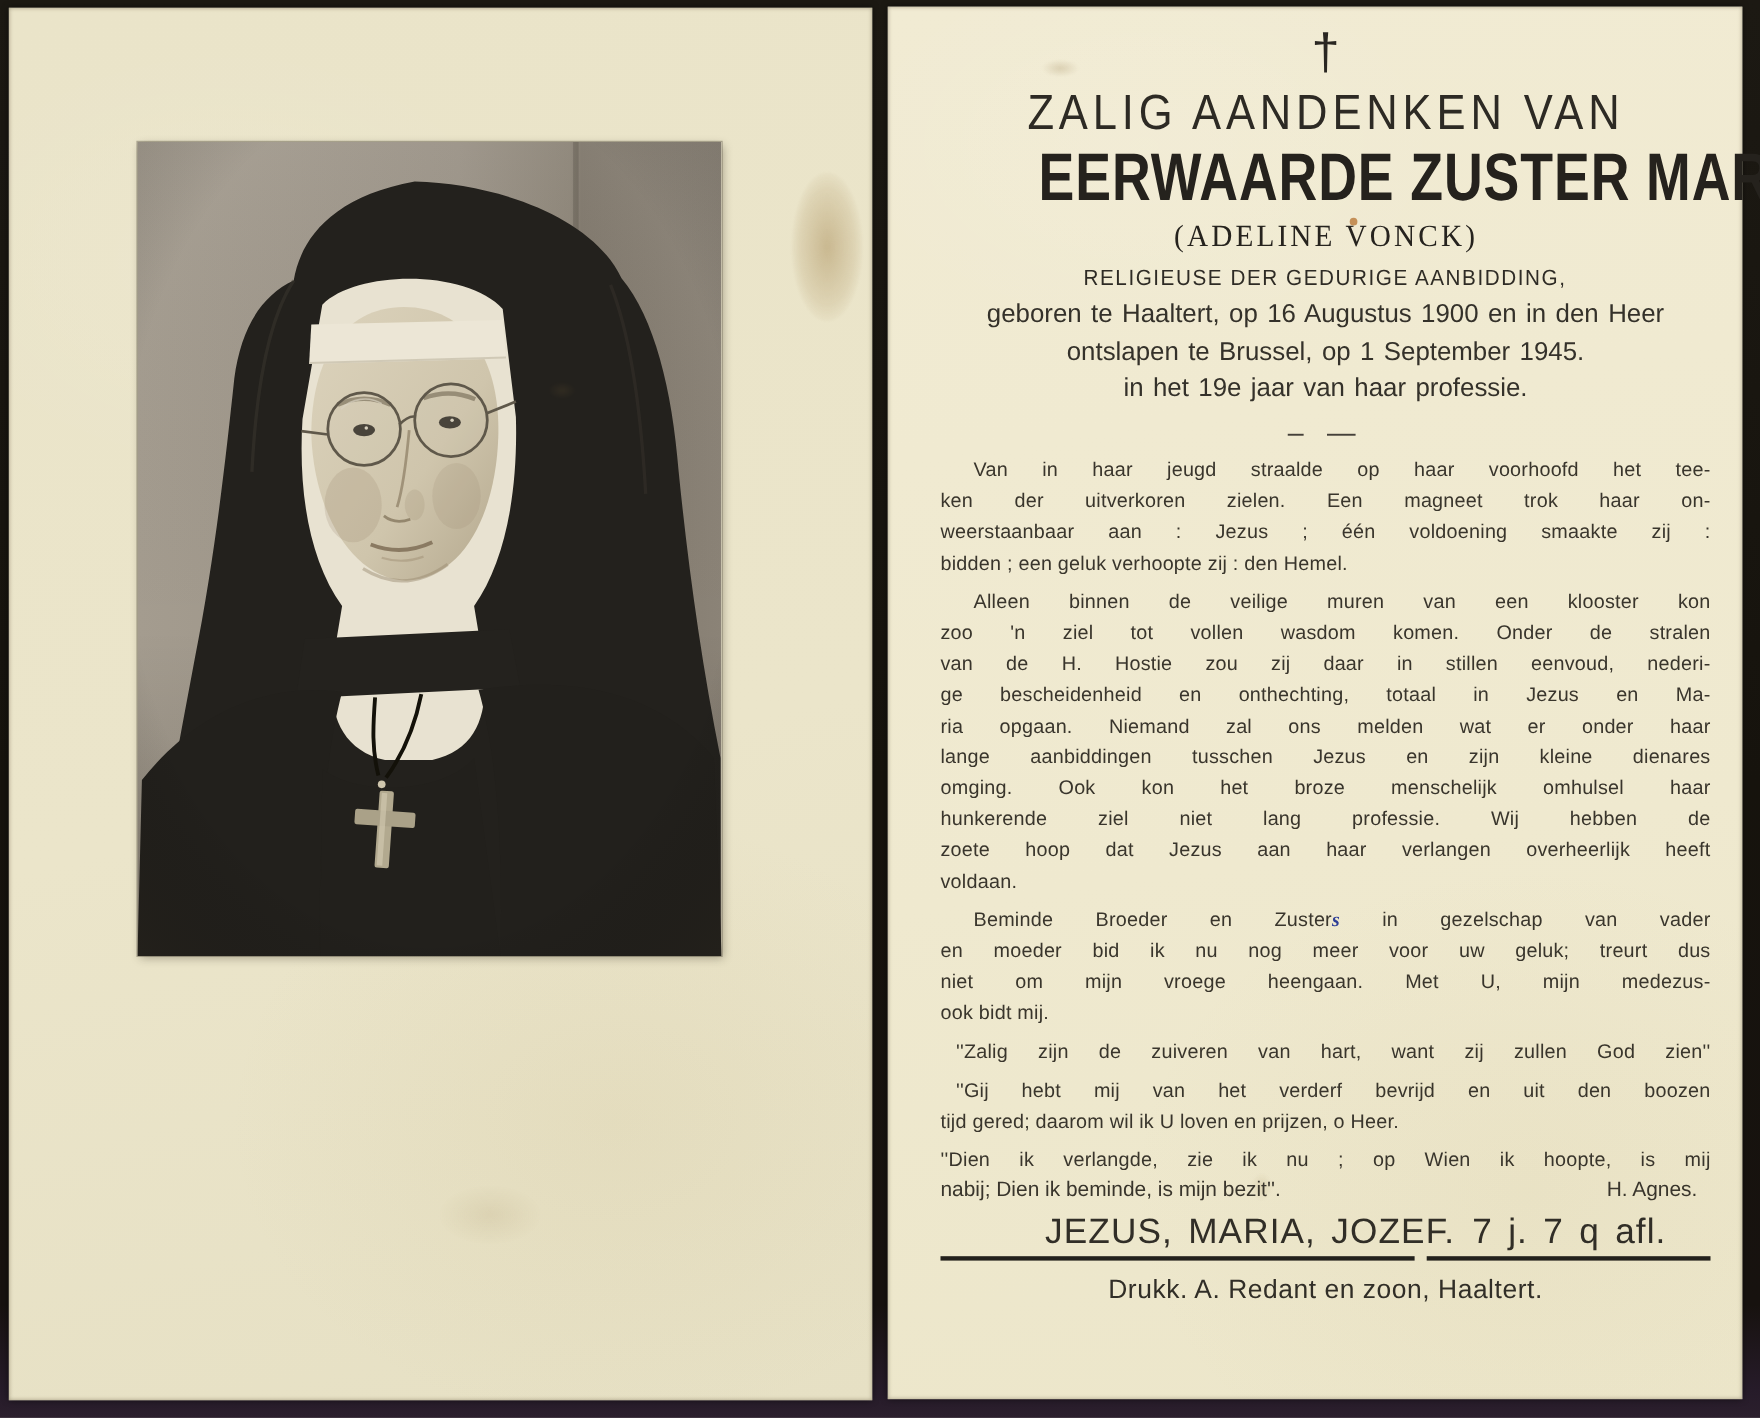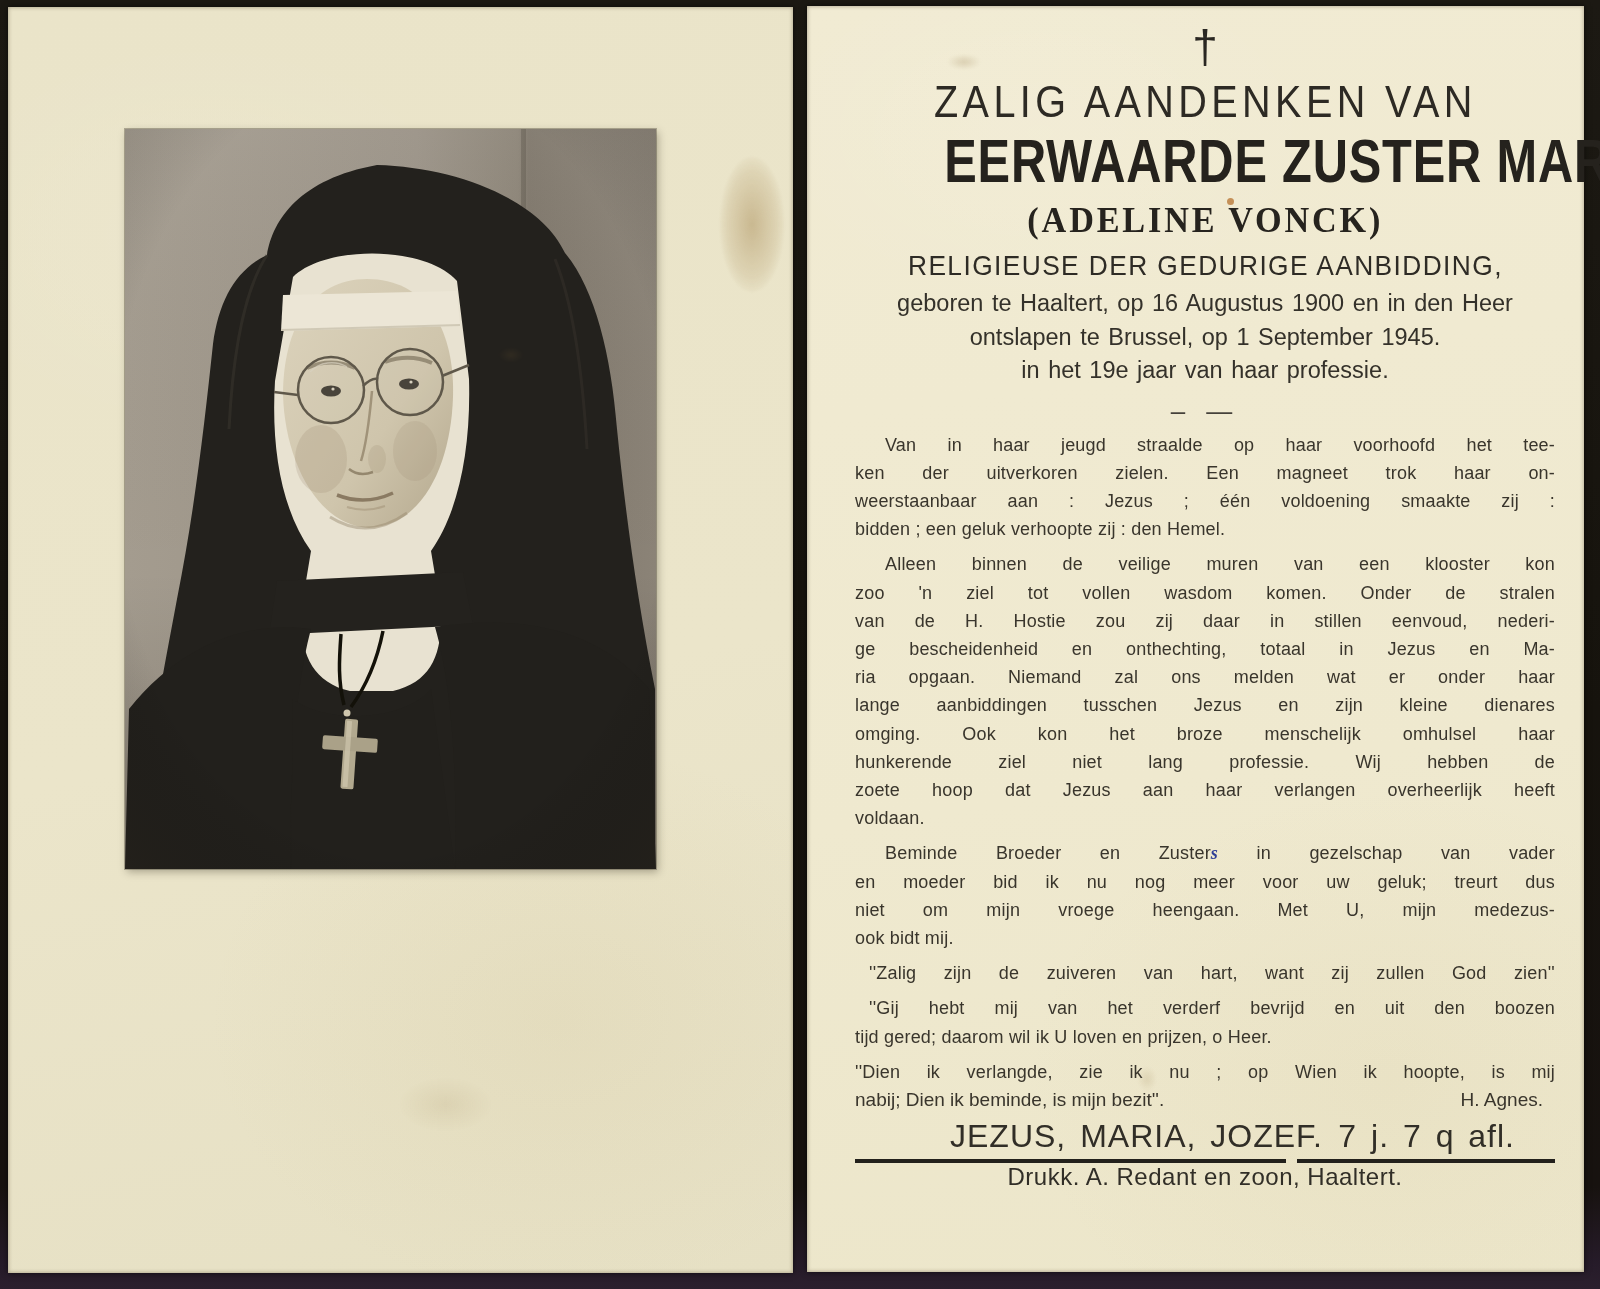--- a/index.html
+++ b/index.html
@@ -46,43 +46,43 @@
     position:absolute;left:48px;top:0;width:700px;
     color:#39352c;
   }
   .center{text-align:center;}
   .cross{margin-top:18px;font-size:46px;line-height:1;color:#2a2722;}
   .cond{display:inline-block;white-space:nowrap;}
   .memorial{margin-top:8px;font-size:45px;line-height:1.08;color:#2d2a24;}
   .memorial .cond{transform:scaleX(.88);letter-spacing:5px;font-weight:400;}
   .name{margin-top:2px;font-size:61px;line-height:1.05;color:#25221d;font-weight:700;}
   .name .cond{transform:scaleX(.8);letter-spacing:1px;}
-  .birth{margin-top:8px;font-size:36px;line-height:1.1;color:#26231e;
-    font-family:"Liberation Serif",serif;font-weight:700;}
+  .birth{margin-top:8px;font-size:28px;line-height:1.1;color:#26231e;
+    font-family:"Liberation Serif",serif;font-weight:400;}
   .birth .cond{transform:scaleX(.95);letter-spacing:3px;}
-  .order{margin-top:11px;font-size:28px;line-height:1.1;color:#2e2b25;}
+  .order{margin-top:11px;font-size:20px;line-height:1.1;color:#2e2b25;}
   .order .cond{transform:scaleX(.94);letter-spacing:1.5px;}
   .vitals{margin-top:5px;font-size:23.5px;line-height:33.5px;color:#34312a;word-spacing:2px;}
   .divider{margin-top:10px;font-size:26px;letter-spacing:7px;color:#45413a;line-height:1;}
   .para{margin-top:7px;}
   .ln{font-size:18px;line-height:28.2px;letter-spacing:.2px;
       text-align:justify;text-align-last:justify;}
   .ln.last{text-align-last:left;}
   .ind{text-indent:30px;}
   .ind-sm{text-indent:14px;}
   .blue-s{color:#2e3e96;font-family:"Liberation Serif",serif;font-style:italic;font-weight:700;}
   .duo{display:flex;justify-content:space-between;align-items:baseline;
        font-size:19px;line-height:28.2px;}
   .jmj{margin-top:8px;padding-left:95px;padding-right:40px;font-size:32px;
        letter-spacing:1px;word-spacing:4px;color:#312e27;}
   .rule{margin-top:9px;display:flex;gap:11px;}
   .rule span{height:4px;background:#23211c;display:block;}
   .rule .seg1{width:431px;}
   .rule .seg2{flex:1;}
-  .printer{font-size:24px;letter-spacing:.5px;color:#312e27;}
+  .printer{margin-top:13px;font-size:24px;letter-spacing:.5px;color:#312e27;}
 </style>
 </head>
 <body>
 
 <div class="card card-left">
   <svg class="photo" viewBox="0 0 531 740" preserveAspectRatio="none">
     <defs>
       <linearGradient id="bgGrad" x1="0" y1="0" x2="1" y2="0">
         <stop offset="0" stop-color="#a49c8f"></stop>
         <stop offset=".55" stop-color="#999185"></stop>

